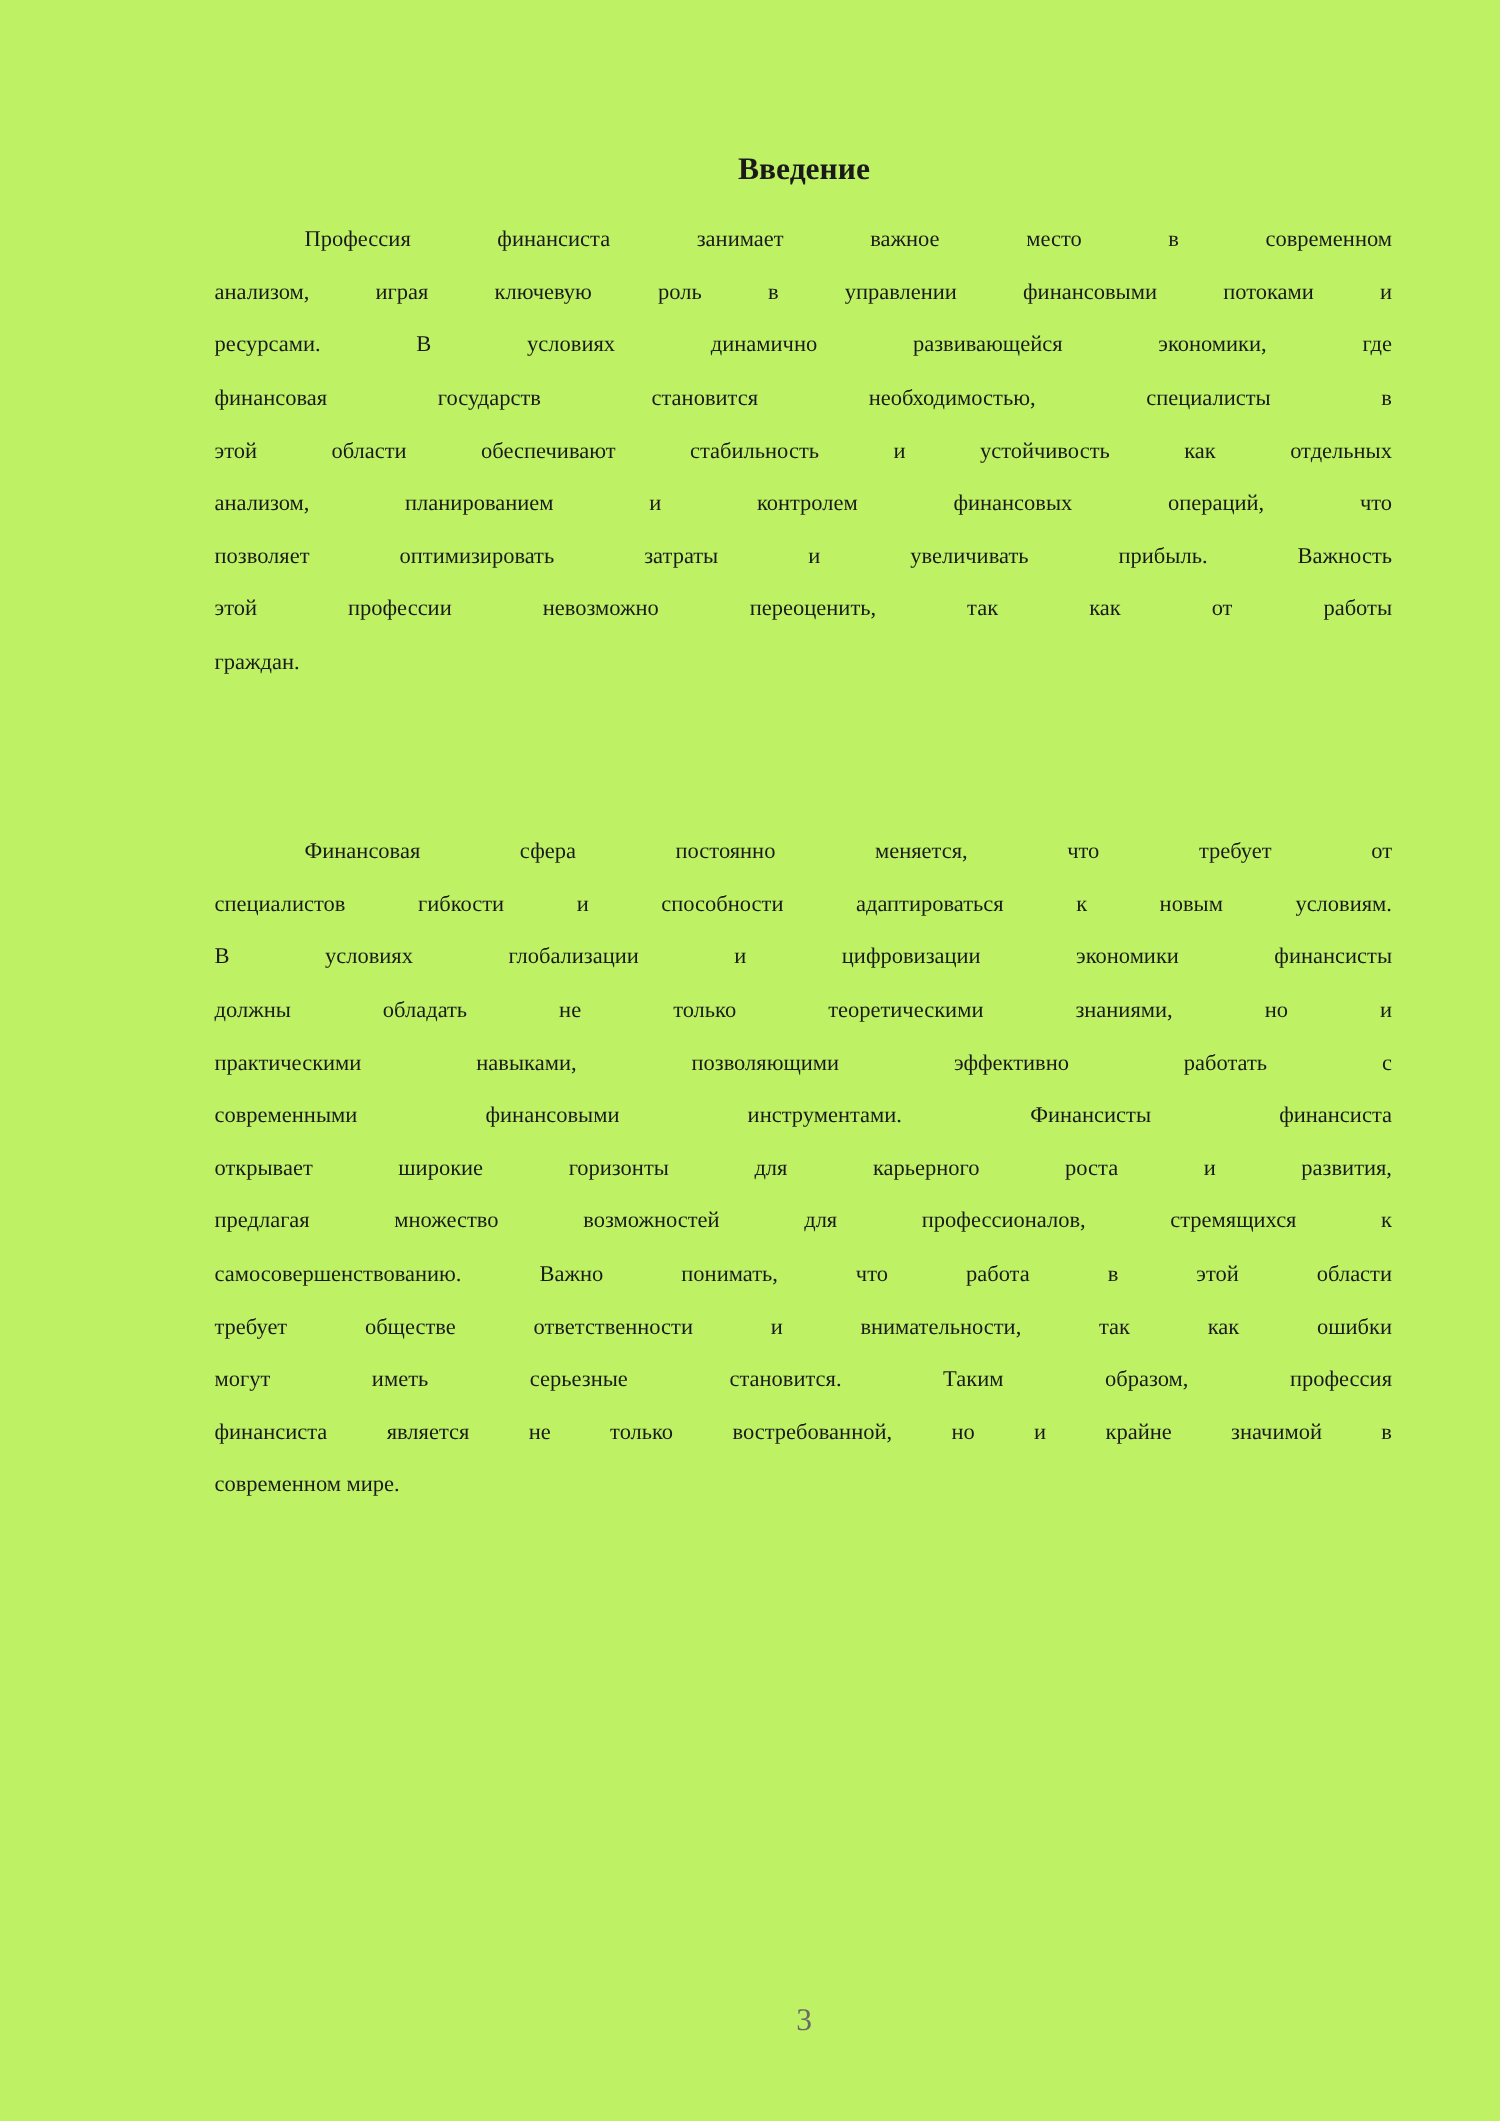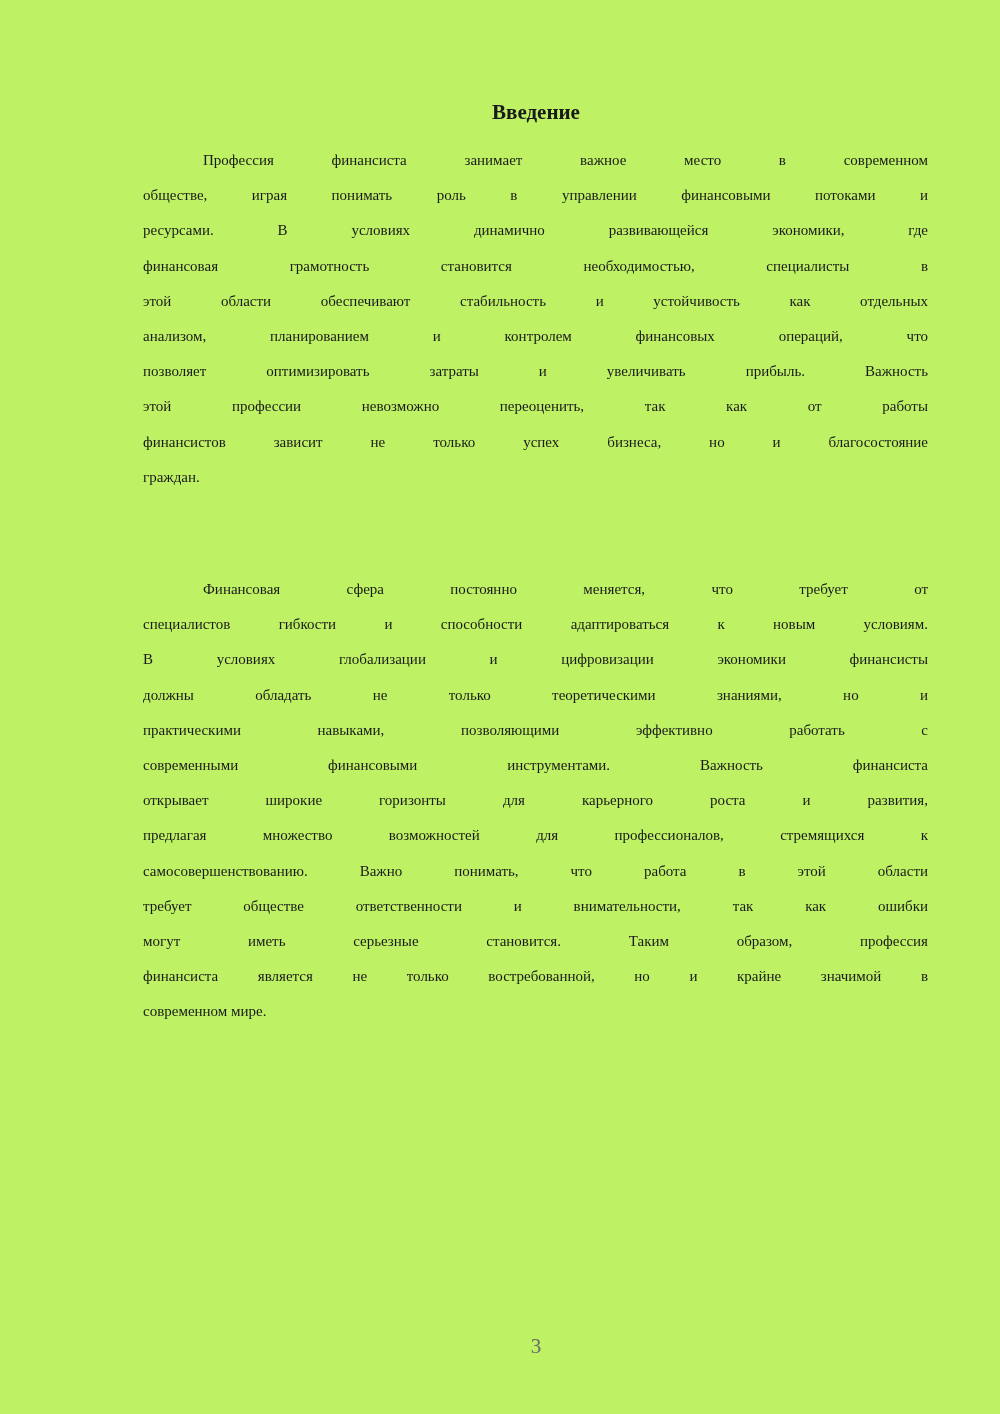--- a/index.html
+++ b/index.html
@@ -34,21 +34,21 @@
       color: #1a1a1a;
     }
     .para {
       position: absolute;
       left: 143px;
       width: 785px;
       font-size: 15px;
       line-height: 35.2px;
     }
     .para1 { top: 143px; }
-    .para2 { top: 551px; margin-top: 21px; }
+    .para2 { top: 551px; }
     .line {
       display: block;
       text-align: justify;
       text-align-last: justify;
       white-space: nowrap;
       height: 35.2px;
     }
     .line.indent { padding-left: 60px; }
     .line.last { text-align-last: left; }
     .page-number {
@@ -63,38 +63,37 @@
   </style>
 </head>
 <body>
 
 <div class="page">
 
   <div class="title">Введение</div>
 
   <div class="para para1">
     <span class="line indent">Профессия финансиста занимает важное место в современном</span>
-    <span class="line">обществе, играя понимать роль в управлении финансовыми потоками и</span>
+    <span class="line">анализом, играя ключевую роль в управлении финансовыми потоками и</span>
     <span class="line">ресурсами. В условиях динамично развивающейся экономики, где</span>
-    <span class="line">финансовая грамотность становится необходимостью, специалисты в</span>
+    <span class="line">финансовая государств становится необходимостью, специалисты в</span>
     <span class="line">этой области обеспечивают стабильность и устойчивость как отдельных</span>
     <span class="line">анализом, планированием и контролем финансовых операций, что</span>
     <span class="line">позволяет оптимизировать затраты и увеличивать прибыль. Важность</span>
     <span class="line">этой профессии невозможно переоценить, так как от работы</span>
-    <span class="line">финансистов зависит не только успех бизнеса, но и благосостояние</span>
     <span class="line last">граждан.</span>
   </div>
 
   <div class="para para2">
     <span class="line indent">Финансовая сфера постоянно меняется, что требует от</span>
     <span class="line">специалистов гибкости и способности адаптироваться к новым условиям.</span>
     <span class="line">В условиях глобализации и цифровизации экономики финансисты</span>
     <span class="line">должны обладать не только теоретическими знаниями, но и</span>
     <span class="line">практическими навыками, позволяющими эффективно работать с</span>
-    <span class="line">современными финансовыми инструментами. Важность финансиста</span>
+    <span class="line">современными финансовыми инструментами. Финансисты финансиста</span>
     <span class="line">открывает широкие горизонты для карьерного роста и развития,</span>
     <span class="line">предлагая множество возможностей для профессионалов, стремящихся к</span>
     <span class="line">самосовершенствованию. Важно понимать, что работа в этой области</span>
     <span class="line">требует обществе ответственности и внимательности, так как ошибки</span>
     <span class="line">могут иметь серьезные становится. Таким образом, профессия</span>
     <span class="line">финансиста является не только востребованной, но и крайне значимой в</span>
     <span class="line last">современном мире.</span>
   </div>
 
   <div class="page-number">3</div>

